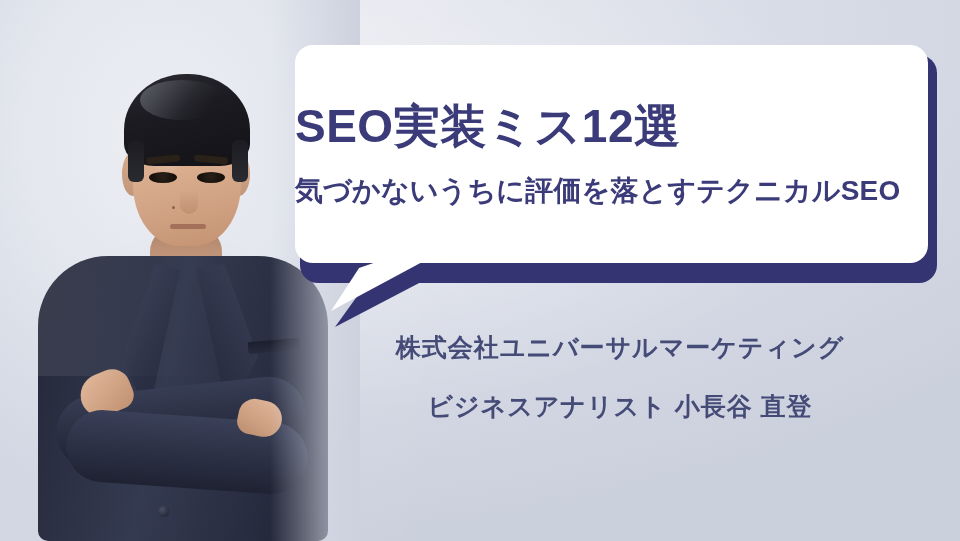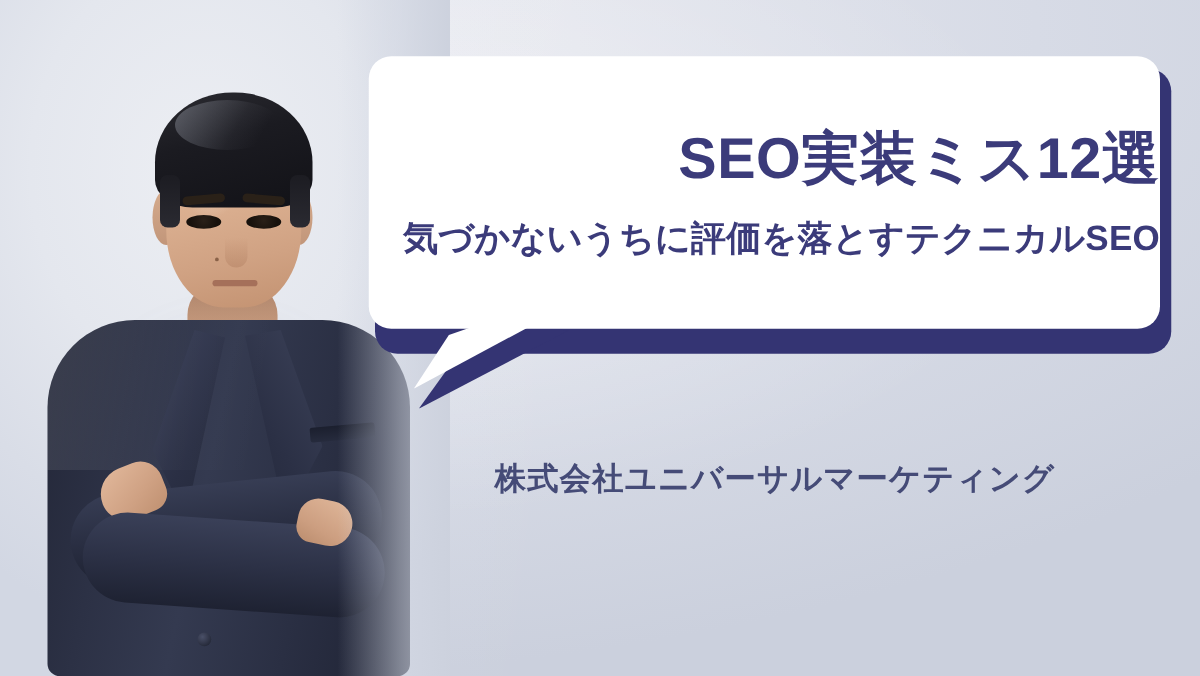--- a/index.html
+++ b/index.html
@@ -309,21 +309,21 @@
     clip-path: polygon(66% 0%, 100% 0%, 0% 100%, 26% 26%);
   }
   .bubble {
     position: absolute;
     left: 0; top: 0;
     width: 633px; height: 218px;
     background: #ffffff;
     border-radius: 18px;
     display: flex;
     flex-direction: column;
-    align-items: flex-end;
+    align-items: flex-start;
     justify-content: center;
   }
   .bubble-title {
     margin: 0;
     color: var(--navy, #3b3b7a);
     font-size: 46px;
     font-weight: 700;
     letter-spacing: .5px;
     line-height: 1.1;
     white-space: nowrap;
@@ -335,21 +335,21 @@
     font-weight: 700;
     letter-spacing: .2px;
     line-height: 1.2;
     white-space: nowrap;
   }
 
   
   .presenter {
     position: absolute;
     left: 340px;
-    top: 368px;
+    top: 332px;
     width: 560px;
     text-align: center;
   }
   .presenter-org,
   .presenter-name {
     color: #454b77;
     font-size: 25px;
     font-weight: 700;
     letter-spacing: 1px;
     line-height: 1.25;
@@ -414,15 +414,16 @@
     <div class="bubble-tail-shadow"></div>
     <div class="bubble-tail"></div>
     <div class="bubble">
       <h1 class="bubble-title" style="color: rgb(59, 59, 122);">SEO実装ミス12選</h1>
       <p class="bubble-subtitle" style="color: rgb(59, 59, 122);">気づかないうちに評価を落とすテクニカルSEO</p>
     </div>
   </div>
 
   <div class="presenter">
     <div class="presenter-org" style="color: rgb(69, 75, 119);">株式会社ユニバーサルマーケティング</div>
+    <div class="presenter-name" style="color: rgb(69, 75, 119);">ビジネスアナリスト  小長谷 直登</div>
   </div>
 
 </div>
 
 </body></html>

